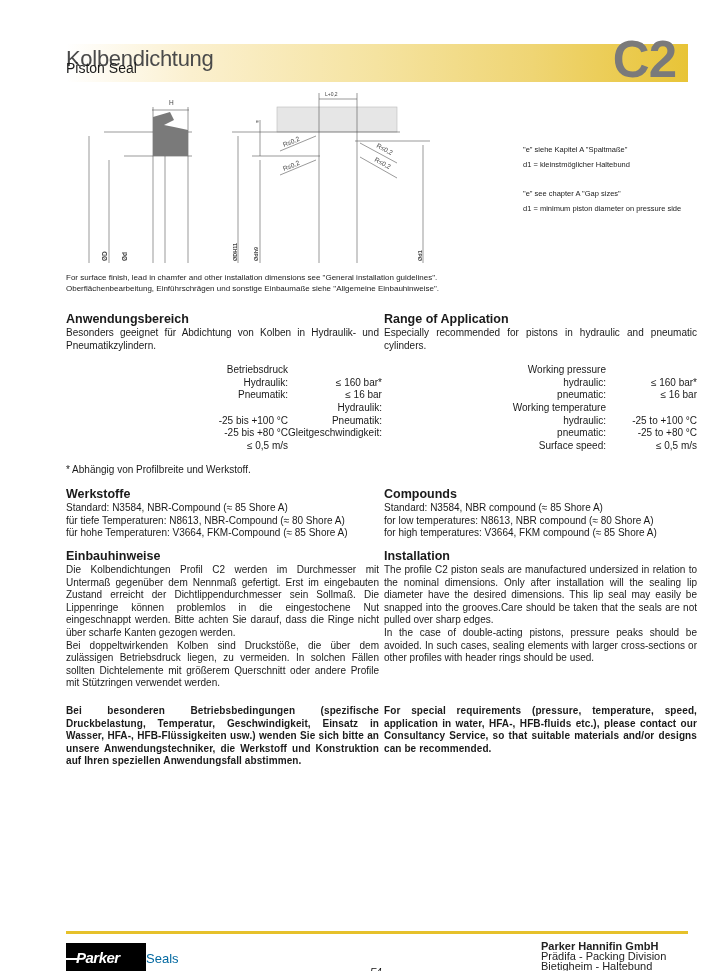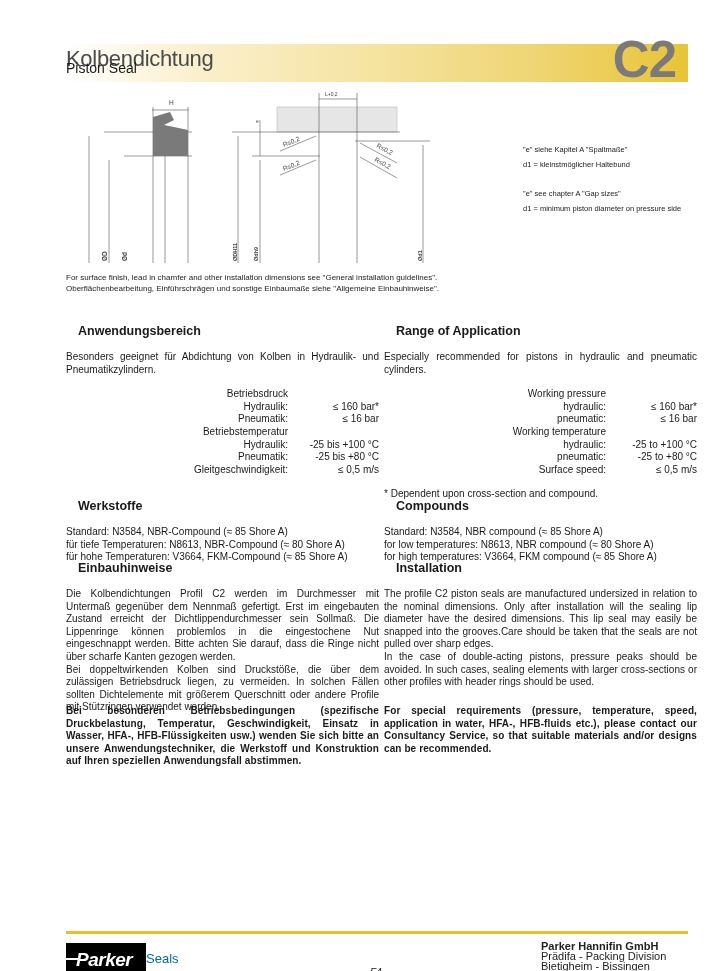--- a/index.html
+++ b/index.html
@@ -15,30 +15,30 @@
     .drawing { position: absolute; left: 60px; top: 85px; width: 400px; height: 180px; }
     .notes { position: absolute; left: 523px; top: 144px; width: 170px; font-size: 7.5px; line-height: 11px; color: #222; }
     .notes p { margin: 0 0 4px 0; text-align: justify; }
     .notes .gap { height: 14px; }
 
     .fig-caption { position: absolute; left: 66px; top: 272px; font-size: 8px; line-height: 11px; color: #222; }
 
     .col { position: absolute; width: 313px; font-size: 10px; line-height: 12.6px; color: #1a1a1a; }
     .col-left { left: 66px; }
     .col-right { left: 384px; }
-    h2 { font-size: 12.5px; font-weight: bold; margin: 12px; line-height: 15px; }
+    h2 { font-size: 12.5px; font-weight: bold; margin: 0; line-height: 15px; }
     .para { margin: 0; text-align: justify; }
     .spec { display: grid; grid-template-columns: 222px 1fr; text-align: right; }
     .spec .indent { padding-left: 16px; }
     .bold-para { font-weight: bold; text-align: justify; margin: 0; letter-spacing: 0.1px; }
 
     .footer-line { position: absolute; left: 66px; top: 931px; width: 622px; height: 3px; background: #e6c12a; }
     .parker-logo { position: absolute; left: 66px; top: 943px; width: 80px; height: 28px; background: #000; }
     .parker-logo .bar { position: absolute; left: 0; top: 15px; width: 12px; height: 2px; background: #fff; }
-    .parker-logo .text { position: absolute; left: 10px; top: 6px; color: #fff; font-weight: bold; font-size: 19px; font-style: italic; letter-spacing: -0.5px; }
+    .parker-logo .text { position: absolute; left: 10px; top: 6px; color: #fff; font-weight: bold; font-size: 15px; font-style: italic; letter-spacing: -0.5px; }
     .seals { position: absolute; left: 146px; top: 951px; font-size: 13px; color: #0369a1; }
     .page-no { position: absolute; left: 370px; top: 967px; font-size: 10px; color: #111; font-style: italic; }
     .company { position: absolute; left: 541px; top: 941px; font-size: 11px; line-height: 10px; color: #222; }
     .company .name { font-weight: bold; }
   </style>
 </head>
 <body>
 
 <div class="header-band"></div>
 <div class="title">Kolbendichtung</div>
@@ -107,30 +107,30 @@
   <h2>Anwendungsbereich</h2>
   <p class="para">Besonders geeignet für Abdichtung von Kolben in Hydraulik- und Pneumatikzylindern.</p>
   <div style="height:12px"></div>
   <div class="spec">
     <div>Betriebsdruck</div>
       <div></div>
     <div class="indent">Hydraulik:</div>
     <div>≤ 160 bar*</div>
     <div class="indent">Pneumatik:</div>
     <div>≤ 16 bar</div>
-    <div>Betriebstemperatur</div>
       <div></div>
     <div class="indent">Hydraulik:</div>
     <div>-25 bis +100 °C</div>
     <div class="indent">Pneumatik:</div>
     <div>-25 bis +80 °C</div>
     <div>Gleitgeschwindigkeit:</div>
     <div>≤ 0,5 m/s</div>
   </div>
   <div style="height:12px"></div>
+  <p class="para">* Abhängig von Profilbreite und Werkstoff.</p>
 </div>
 
 <div class="col col-left" style="top:487px;">
   <h2>Werkstoffe</h2>
   <div>Standard: N3584, NBR-Compound (≈ 85 Shore A)</div>
   <div>für tiefe Temperaturen: N8613, NBR-Compound (≈ 80 Shore A)</div>
   <div>für hohe Temperaturen: V3664, FKM-Compound (≈ 85 Shore A)</div>
 </div>
 
 <div class="col col-left" style="top:549px;">
@@ -157,21 +157,20 @@
     <div>Working temperature</div>
       <div></div>
     <div class="indent">hydraulic:</div>
     <div>-25 to +100 °C</div>
     <div class="indent">pneumatic:</div>
     <div>-25 to +80 °C</div>
     <div>Surface speed:</div>
     <div>≤ 0,5 m/s</div>
   </div>
   <div style="height:12px"></div>
-  <p class="para">* Dependent upon cross-section and compound.</p>
 </div>
 
 <div class="col col-right" style="top:487px;">
   <h2>Compounds</h2>
   <div>Standard: N3584, NBR compound (≈ 85 Shore A)</div>
   <div>for low temperatures: N8613, NBR compound (≈ 80 Shore A)</div>
   <div>for high temperatures: V3664, FKM compound (≈ 85 Shore A)</div>
 </div>
 
 <div class="col col-right" style="top:549px;">
@@ -187,14 +186,14 @@
 <div class="footer-line"></div>
 <div class="parker-logo">
   <div class="bar"></div>
   <div class="text">Parker</div>
 </div>
 <div class="seals">Seals</div>
 <div class="page-no">F4</div>
 <div class="company">
   <div class="name">Parker Hannifin GmbH</div>
   <div>Prädifa - Packing Division</div>
-  <div>Bietigheim - Bissingen</div>
+  <div>Bietigheim - Haltebund</div>
 </div>
 
 </body></html>

